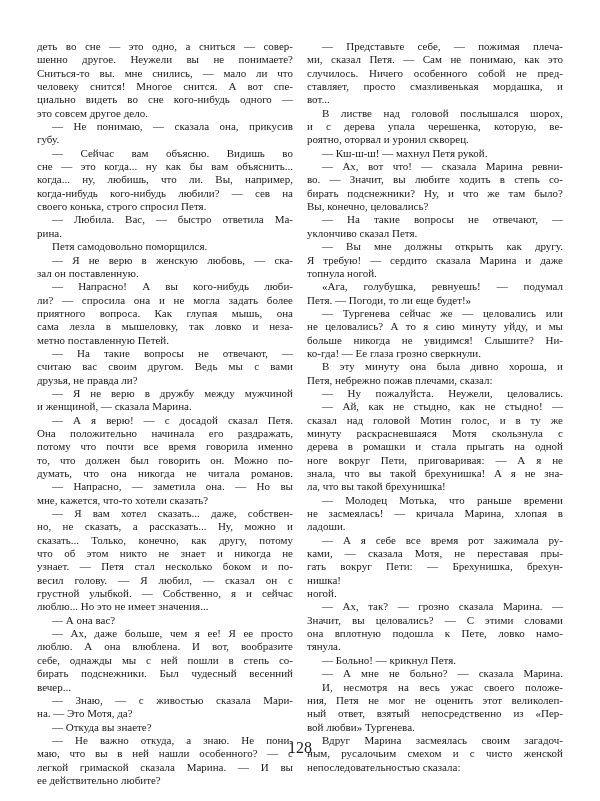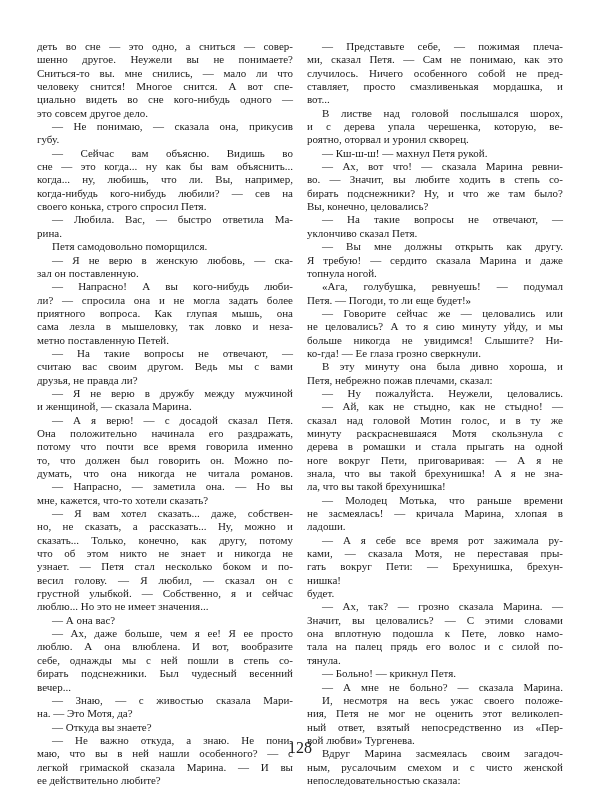--- a/index.html
+++ b/index.html
@@ -104,46 +104,45 @@
       <span class="line">во. — Значит, вы любите ходить в степь со-</span>
       <span class="line">бирать подснежники? Ну, и что же там было?</span>
       <span class="line last">Вы, конечно, целовались?</span>
       <span class="line indent">— На такие вопросы не отвечают, —</span>
       <span class="line last">уклончиво сказал Петя.</span>
       <span class="line indent">— Вы мне должны открыть как другу.</span>
       <span class="line">Я требую! — сердито сказала Марина и даже</span>
       <span class="line last">топнула ногой.</span>
       <span class="line indent">«Ага, голубушка, ревнуешь! — подумал</span>
       <span class="line last">Петя. — Погоди, то ли еще будет!»</span>
-      <span class="line indent">— Говорите сейчас же — целовались или</span>
+      <span class="line indent">— Тургенева сейчас же — целовались или</span>
       <span class="line">не целовались? А то я сию минуту уйду, и мы</span>
       <span class="line">больше никогда не увидимся! Слышите? Ни-</span>
       <span class="line last">ко-гда! — Ее глаза грозно сверкнули.</span>
       <span class="line indent">В эту минуту она была дивно хороша, и</span>
       <span class="line last">Петя, небрежно пожав плечами, сказал:</span>
       <span class="line indent">— Ну пожалуйста. Неужели, целовались.</span>
       <span class="line indent">— Ай, как не стыдно, как не стыдно! —</span>
       <span class="line">сказал над головой Мотин голос, и в ту же</span>
       <span class="line">минуту раскрасневшаяся Мотя скользнула с</span>
       <span class="line">дерева в ромашки и стала прыгать на одной</span>
       <span class="line">ноге вокруг Пети, приговаривая: — А я не</span>
       <span class="line">знала, что вы такой брехунишка! А я не зна-</span>
       <span class="line last">ла, что вы такой брехунишка!</span>
       <span class="line indent">— Молодец Мотька, что раньше времени</span>
       <span class="line">не засмеялась! — кричала Марина, хлопая в</span>
       <span class="line last">ладоши.</span>
       <span class="line indent">— А я себе все время рот зажимала ру-</span>
       <span class="line">ками, — сказала Мотя, не переставая пры-</span>
       <span class="line">гать вокруг Пети: — Брехунишка, брехун-</span>
       <span class="line last">нишка!</span>
-      <span class="line last">будет.</span>
+      <span class="line last">ногой.</span>
       <span class="line indent">— Ах, так? — грозно сказала Марина. —</span>
       <span class="line">Значит, вы целовались? — С этими словами</span>
       <span class="line">она вплотную подошла к Пете, ловко намо-</span>
-      <span class="line">тала на палец прядь его волос и с силой по-</span>
       <span class="line last">тянула.</span>
       <span class="line indent last">— Больно! — крикнул Петя.</span>
       <span class="line indent">— А мне не больно? — сказала Марина.</span>
       <span class="line indent">И, несмотря на весь ужас своего положе-</span>
       <span class="line">ния, Петя не мог не оценить этот великолеп-</span>
       <span class="line">ный ответ, взятый непосредственно из «Пер-</span>
       <span class="line last">вой любви» Тургенева.</span>
       <span class="line indent">Вдруг Марина засмеялась своим загадоч-</span>
       <span class="line">ным, русалочьим смехом и с чисто женской</span>
       <span class="line last">непоследовательностью сказала:</span>

